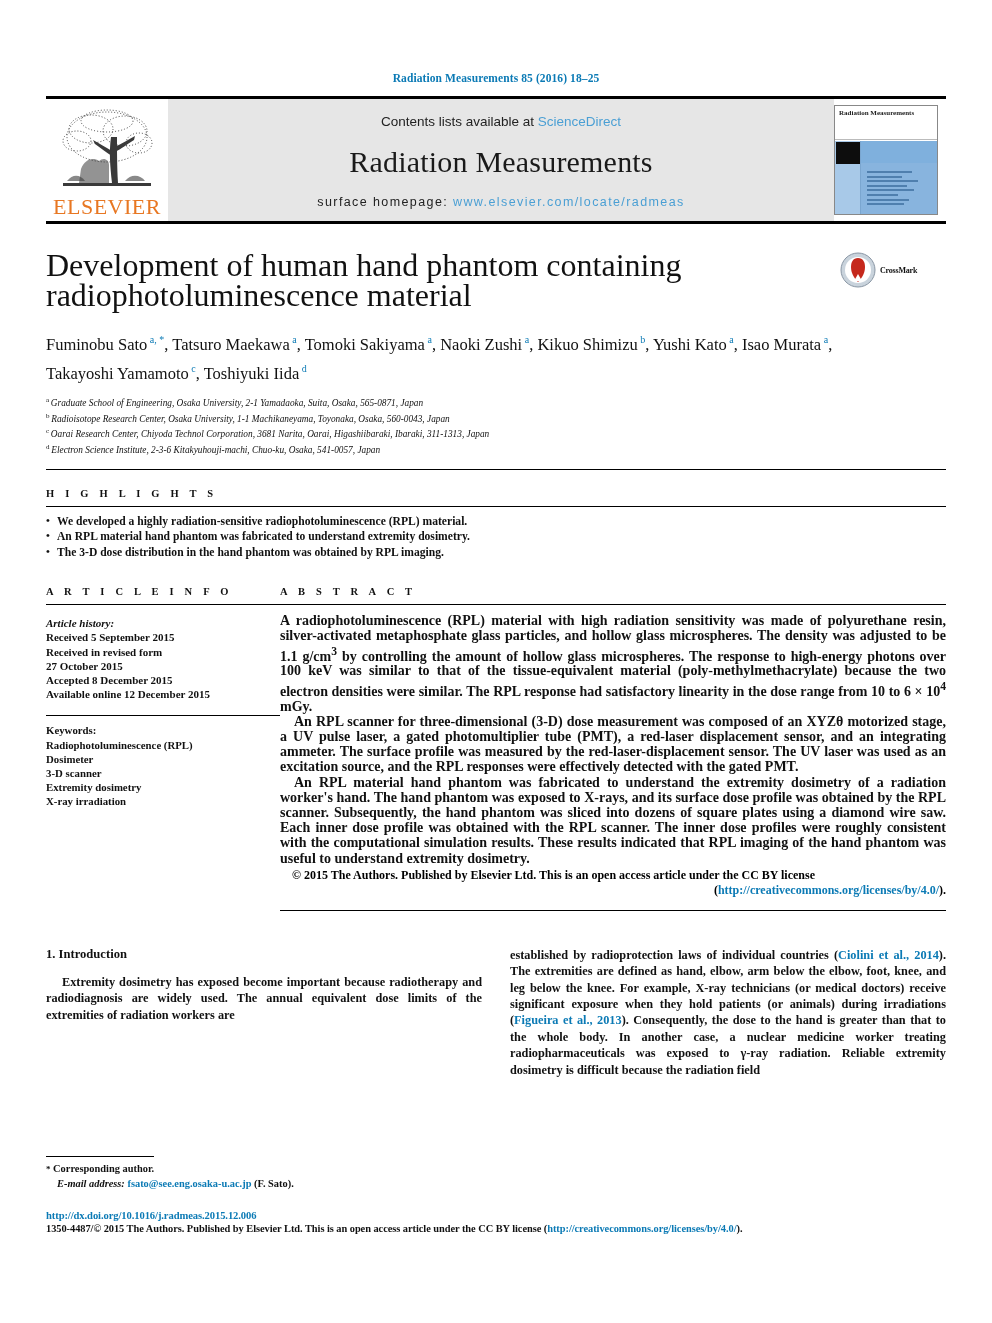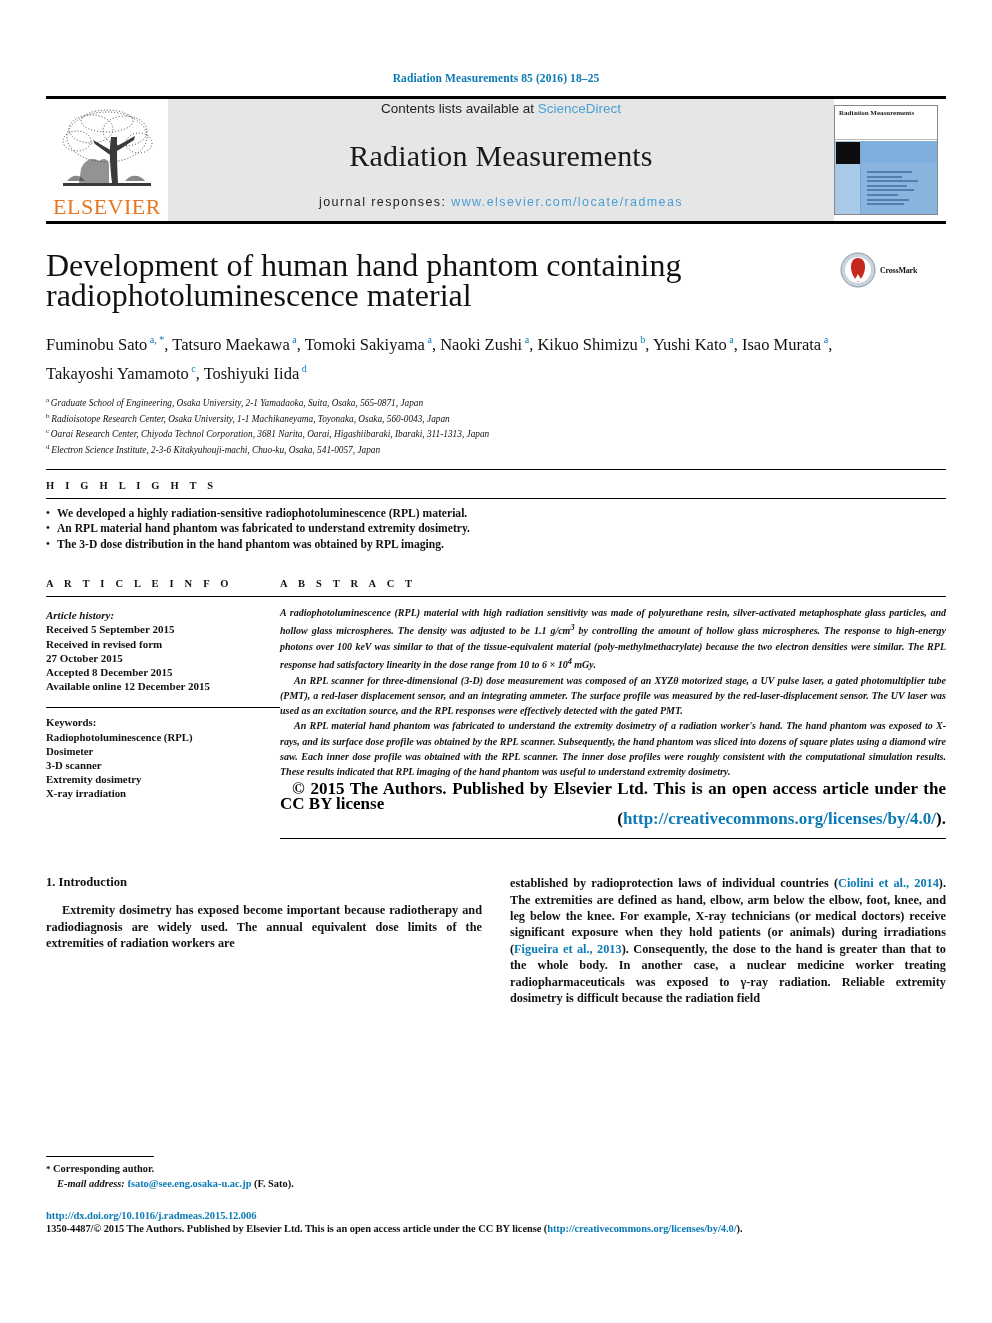--- a/index.html
+++ b/index.html
@@ -66,21 +66,21 @@
     line-height: 24px;
     font-weight: normal;
   }
   .masthead-center {
     flex: 1 1 auto;
     background: #e6e6e6;
     display: flex;
     flex-direction: column;
     justify-content: space-between;
     align-items: center;
-    padding: 2px 0 12px 0;
+    padding: 15px 0 12px 0;
     box-sizing: border-box;
   }
   .contents-line {
     font-family: "Liberation Sans", sans-serif;
     font-size: 13.5px;
     color: #222;
   }
   .contents-line .sd {
     color: #4a9fd4;
   }
@@ -214,21 +214,21 @@
 
   
   .section-label {
     font-family: "Liberation Serif", serif;
     font-size: 10.5px;
     font-weight: bold;
     letter-spacing: 4.2px;
     color: #111;
   }
   .highlights {
-    margin-top: 10px;
+    margin-top: 18px;
   }
   .hl-rule { border-top: 1px solid #000; margin-top: 7px; }
   .hl-list {
     margin: 7px 0 0 0;
     padding: 0;
     list-style: none;
     font-size: 11.6px;
     line-height: 15.4px;
     font-weight: bold;
     color: #111;
@@ -263,32 +263,31 @@
     margin-top: 7px;
     font-size: 10.8px;
     line-height: 14.2px;
     font-weight: bold;
     color: #111;
   }
 
   .abs-rule { border-top: 1.6px solid #000; margin-top: 7px; }
   .abs-body {
     margin-top: 8px;
-    font-size: 10px;
+    font-size: 14px;
     line-height: 15.2px;
     text-align: justify;
     color: #111;
     font-weight: bold;
-    font-style: italic;
   }
   .abs-body p { margin: 0; text-indent: 14px; }
   .abs-body p.first { text-indent: 0; }
   .abs-copyright {
     margin-top: 2px;
-    font-size: 17px;
+    font-size: 12px;
     line-height: 15px;
     text-align: right;
     font-weight: bold;
   }
   .abs-copyright .lead { display: block; text-align: justify; text-indent: 12px; }
   a, .link { color: #0b7ab5; text-decoration: none; }
 
   .rule-bottom-abs { border-top: 1.6px solid #000; margin-top: 12px; }
 
   
@@ -385,21 +384,21 @@
             <path d="M70 74 C76 66, 86 68, 90 74 Z" opacity=".6"></path>
           </g>
         </svg>
       </div>
       <div class="elsevier-wordmark">ELSEVIER</div>
     </div>
 
     <div class="masthead-center">
       <div class="contents-line"><span>Contents lists available at </span><span class="sd">ScienceDirect</span></div>
       <div class="journal-title">Radiation Measurements</div>
-      <div class="homepage-line"><span>journal responses: </span><span class="url">www.elsevier.com/locate/radmeas</span></div>
+      <div class="homepage-line"><span>surface homepage: </span><span class="url">www.elsevier.com/locate/radmeas</span></div>
     </div>
 
     <div class="cover-thumb">
       <div class="cover-top">
         <div class="cover-journal-name">Radiation Measurements</div>
         <div class="cover-sub">&nbsp;</div>
       </div>
       <div class="cover-body">
         <div class="cover-left">
           <div class="cover-sq"></div>

